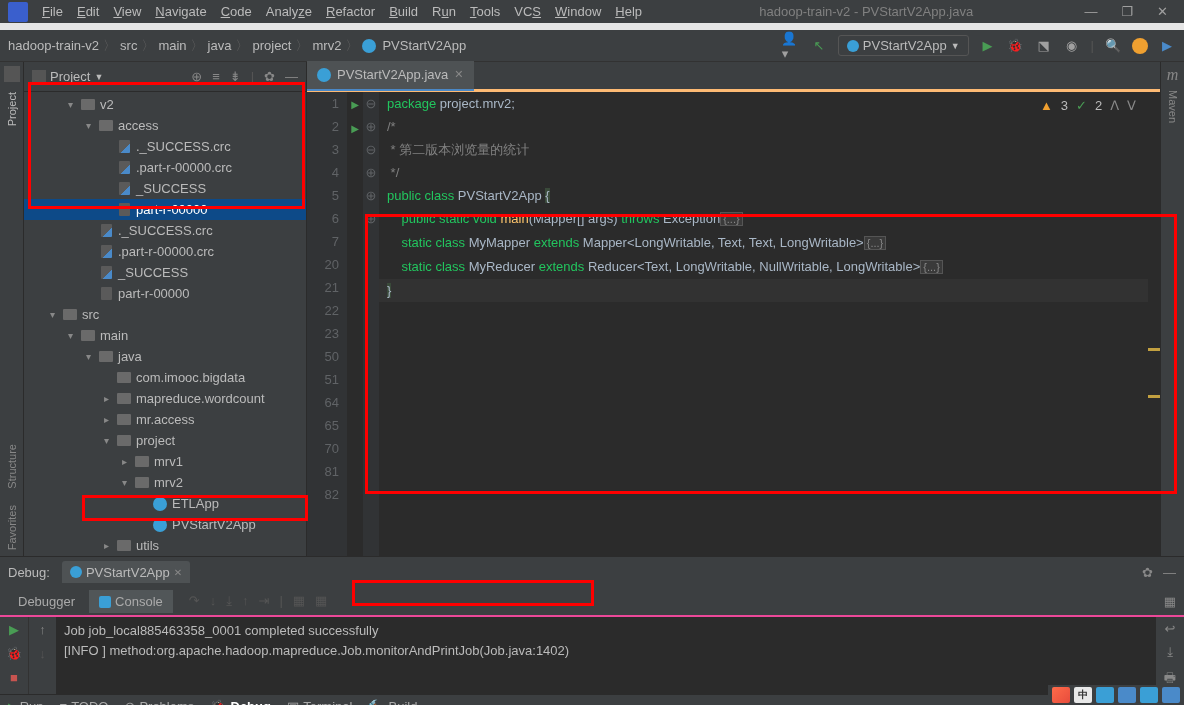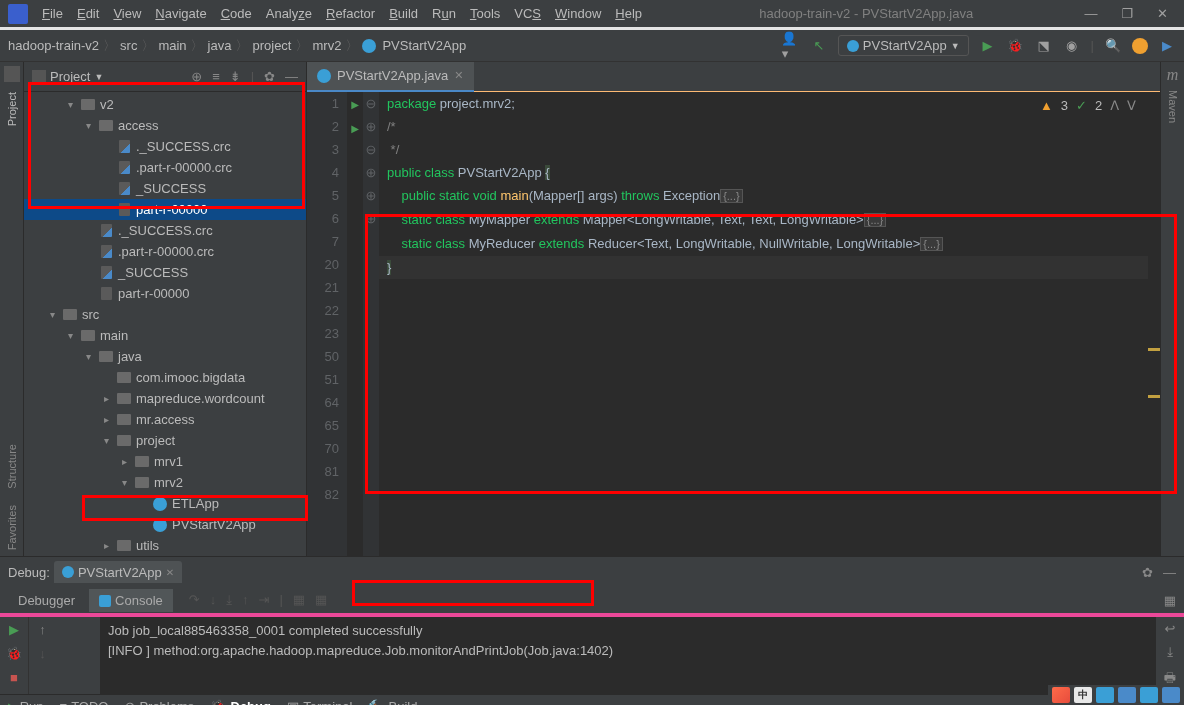--- a/index.html
+++ b/index.html
@@ -1,17 +1,17 @@
 <!DOCTYPE html>
 <html><head>
 <meta charset="utf-8">
 <style>
 * { margin: 0; padding: 0; box-sizing: border-box; font-family: "Segoe UI", Arial, sans-serif; font-size: 13px; }
 body { background: #2b2b2b; color: #bbbbbb; width: 1184px; height: 705px; overflow: hidden; position: relative; }
-.titlebar { background: #3c3f41; height: 30px; display: flex; align-items: center; border-bottom: 3px solid #e5e5e5; }
+.titlebar { background: #3c3f41; height: 30px; display: flex; align-items: center; border-bottom: 7px solid #e5e5e5; }
 .titlebar .logo { width: 20px; height: 20px; background: #3a5fcd; margin: 0 8px; border-radius: 2px; }
 .menubar { display: flex; gap: 2px; }
 .menubar span { padding: 0 6px; color: #bbbbbb; cursor: default; }
 .menubar span u { text-decoration: underline; }
 .titlebar .title { margin-left: auto; margin-right: auto; color: #808080; }
 .winbtns { display: flex; gap: 24px; margin-right: 16px; color: #a0a0a0; }
 .navbar { background: #3c3f41; height: 32px; display: flex; align-items: center; padding: 0 8px; border-bottom: 1px solid #323232; }
 .breadcrumb { display: flex; align-items: center; gap: 4px; color: #bbbbbb; }
 .breadcrumb .sep { color: #606060; }
 .breadcrumb .icon { width: 14px; height: 14px; background: #3a9fd6; border-radius: 50%; display: inline-block; margin-right: 2px; }
@@ -39,21 +39,21 @@
 .tree { flex: 1; overflow: hidden; padding: 2px 0; }
 .tree-row { height: 21px; display: flex; align-items: center; padding-left: 8px; cursor: default; white-space: nowrap; }
 .tree-row.selected { background: #0d4a88; color: #ffffff; }
 .tree-row .arrow { width: 12px; color: #888; font-size: 10px; }
 .tree-row .ficon { width: 16px; height: 14px; margin-right: 4px; display: inline-flex; align-items: center; justify-content: center; font-size: 10px; }
 .folder-icon { background: #6a6a6a; width: 14px; height: 11px; border-radius: 1px; }
 .file-icon { background: #5a5a5a; width: 11px; height: 13px; border-radius: 1px; position: relative; }
 .file-blue { background: linear-gradient(135deg, #5a5a5a 60%, #4a8ac9 60%); }
 .class-icon { width: 14px; height: 14px; background: #3a9fd6; border-radius: 50%; }
 .editor { flex: 1; background: #2b2b2b; display: flex; flex-direction: column; position: relative; }
-.tabbar { height: 30px; background: #3c3f41; display: flex; align-items: center; border-bottom: 1px solid #fdba74; }
+.tabbar { height: 30px; background: #3c3f41; display: flex; align-items: center; border-bottom: 3px solid #fdba74; }
 .tab { height: 30px; display: flex; align-items: center; padding: 0 10px; background: #4e5254; gap: 6px; border-bottom: 2px solid #4a88c7; }
 .tab .icon { width: 14px; height: 14px; background: #3a9fd6; border-radius: 50%; }
 .tab .close { color: #888; font-size: 11px; }
 .code-area { flex: 1; display: flex; font-family: "JetBrains Mono", Consolas, monospace; font-size: 13px; position: relative; }
 .gutter-line { width: 40px; background: #313335; color: #606366; text-align: right; padding-right: 8px; line-height: 23px; }
 .gutter-fold { width: 16px; background: #313335; line-height: 23px; text-align: center; color: #606366; font-size: 9px; position: relative; }
 .gutter-run { width: 16px; background: #2b2b2b; line-height: 23px; text-align: center; position: relative; }
 .run-marker { color: #499c54; font-size: 10px; }
 .code-lines { flex: 1; line-height: 23px; }
 .code-lines .ln { padding-left: 8px; white-space: pre; }
@@ -64,38 +64,38 @@
 .fn { color: #ffc66d; }
 .fold { background: #3a3a3a; border: 1px solid #555; padding: 0 2px; color: #888; font-size: 11px; }
 .code-right-status { position: absolute; top: 6px; right: 24px; display: flex; gap: 8px; font-size: 12px; align-items: center; }
 .warn { color: #bbb; }
 .warn-tri { color: #f0a030; }
 .check { color: #499c54; }
 .minimap-strip { position: absolute; right: 0; top: 30px; bottom: 0; width: 12px; background: #2b2b2b; }
 .minimap-strip .mark { width: 100%; height: 3px; background: #c2a040; margin-top: 256px; }
 .minimap-strip .mark2 { width: 100%; height: 3px; background: #c2a040; margin-top: 44px; }
 .debug-panel { background: #3c3f41; border-top: 1px solid #2b2b2b; }
-.debug-header { height: 30px; display: flex; align-items: center; padding: 0 8px; gap: 4px; }
+.debug-header { height: 30px; display: flex; align-items: center; padding: 0 8px; gap: 12px; }
 .debug-header .tabs { display: flex; align-items: center; }
 .debug-header .dtab { padding: 0 8px; height: 22px; display: flex; align-items: center; gap: 4px; background: #4e5254; border-radius: 3px 3px 0 0; }
 .debug-header .dtab .icon { width: 12px; height: 12px; background: #3a9fd6; border-radius: 50%; }
 .debug-header .dtab .close { color: #888; font-size: 10px; }
 .debug-header .right { margin-left: auto; display: flex; gap: 10px; color: #888; }
-.debug-toolbar { height: 30px; display: flex; align-items: center; padding: 0 8px; gap: 4px; border-bottom: 4px solid #ec4899; }
+.debug-toolbar { height: 30px; display: flex; align-items: center; padding: 0 8px; gap: 4px; border-bottom: 2px solid #ec4899; }
 .debug-toolbar .subtab { padding: 4px 10px; color: #aaa; }
 .debug-toolbar .subtab.active { background: #515658; }
 .debug-toolbar .subtab .cicon { width: 12px; height: 12px; background: #3a9fd6; border-radius: 2px; display: inline-block; margin-right: 4px; vertical-align: middle; }
 .debug-toolbar .tb-icons { display: flex; gap: 10px; margin-left: 12px; color: #555; }
 .console { display: flex; }
 .console-left { width: 28px; display: flex; flex-direction: column; align-items: center; padding: 4px 0; gap: 8px; }
 .console-left .cicon { width: 16px; height: 16px; display: flex; align-items: center; justify-content: center; }
 .console-left .play { color: #499c54; }
 .console-left .bug { color: #499c54; }
 .console-left .stop { color: #c75450; }
-.console-body { flex: 1; background: #2b2b2b; font-family: Consolas, monospace; font-size: 13px; padding: 4px 8px; line-height: 20px; color: #bbbbbb; margin-left: 44px; }
+.console-body { flex: 1; background: #2b2b2b; font-family: Consolas, monospace; font-size: 13px; padding: 4px 8px; line-height: 20px; color: #bbbbbb; }
 .console-right { width: 28px; display: flex; flex-direction: column; align-items: center; padding: 4px 0; gap: 8px; color: #888; }
 .bottom-bar { height: 24px; background: #3c3f41; display: flex; align-items: center; padding: 0 8px; gap: 16px; border-top: 1px solid #2b2b2b; }
 .bottom-bar .btab { display: flex; align-items: center; gap: 4px; color: #aaa; font-size: 12px; }
 .bottom-bar .btab.active { color: #fff; font-weight: bold; }
 .bottom-bar .btab .picon { color: #499c54; font-size: 10px; }
 .bottom-bar .right { margin-left: auto; display: flex; align-items: center; gap: 4px; }
 .bottom-bar .badge-green { width: 14px; height: 14px; background: #499c54; border-radius: 50%; font-size: 9px; color: #fff; display: flex; align-items: center; justify-content: center; }
 .taskbar-icons { position: absolute; bottom: 0; right: 0; display: flex; gap: 4px; align-items: center; padding: 2px 4px; background: #3c3f41; }
 .taskbar-icons .tb { width: 18px; height: 16px; border-radius: 2px; }
 .tb-red { background: linear-gradient(135deg, #ff6b4a, #e74c3c); }
@@ -422,20 +422,21 @@
           <div></div>
           <div>⊕</div>
           <div></div>
           <div></div>
           <div></div>
         </div>
       <div class="code-lines">
         <div class="ln"><span class="kw">package </span><span class="cls">project.mrv2;</span></div>
         <div class="ln"></div>
         <div class="ln"><span class="cmt">/*</span></div>
+        <div class="ln"><span class="cmt"> * 第二版本浏览量的统计</span></div>
         <div class="ln"><span class="cmt"> */</span></div>
         <div class="ln"></div>
         <div class="ln"></div>
         <div class="ln"><span class="kw">public </span><span class="kw">class </span><span class="cls">PVStartV2App </span><span class="cls" style="background:#3a4a3a">{</span></div>
         <div class="ln"></div>
         <div class="ln">    <span class="kw">public static </span><span class="kw">void </span><span class="fn">main</span><span class="cls">(Mapper[] args) </span><span class="kw">throws </span><span class="cls">Exception</span><span class="fold">{...}</span></div>
         <div class="ln"></div>
         <div class="ln">    <span class="kw">static </span><span class="kw">class </span><span class="cls">MyMapper </span><span class="kw">extends </span><span class="cls">Mapper&lt;LongWritable, Text, Text, LongWritable&gt;</span><span class="fold">{...}</span></div>
         <div class="ln"></div>
         <div class="ln">    <span class="kw">static </span><span class="kw">class </span><span class="cls">MyReducer </span><span class="kw">extends </span><span class="cls">Reducer&lt;Text, LongWritable, NullWritable, LongWritable&gt;</span><span class="fold">{...}</span></div>

